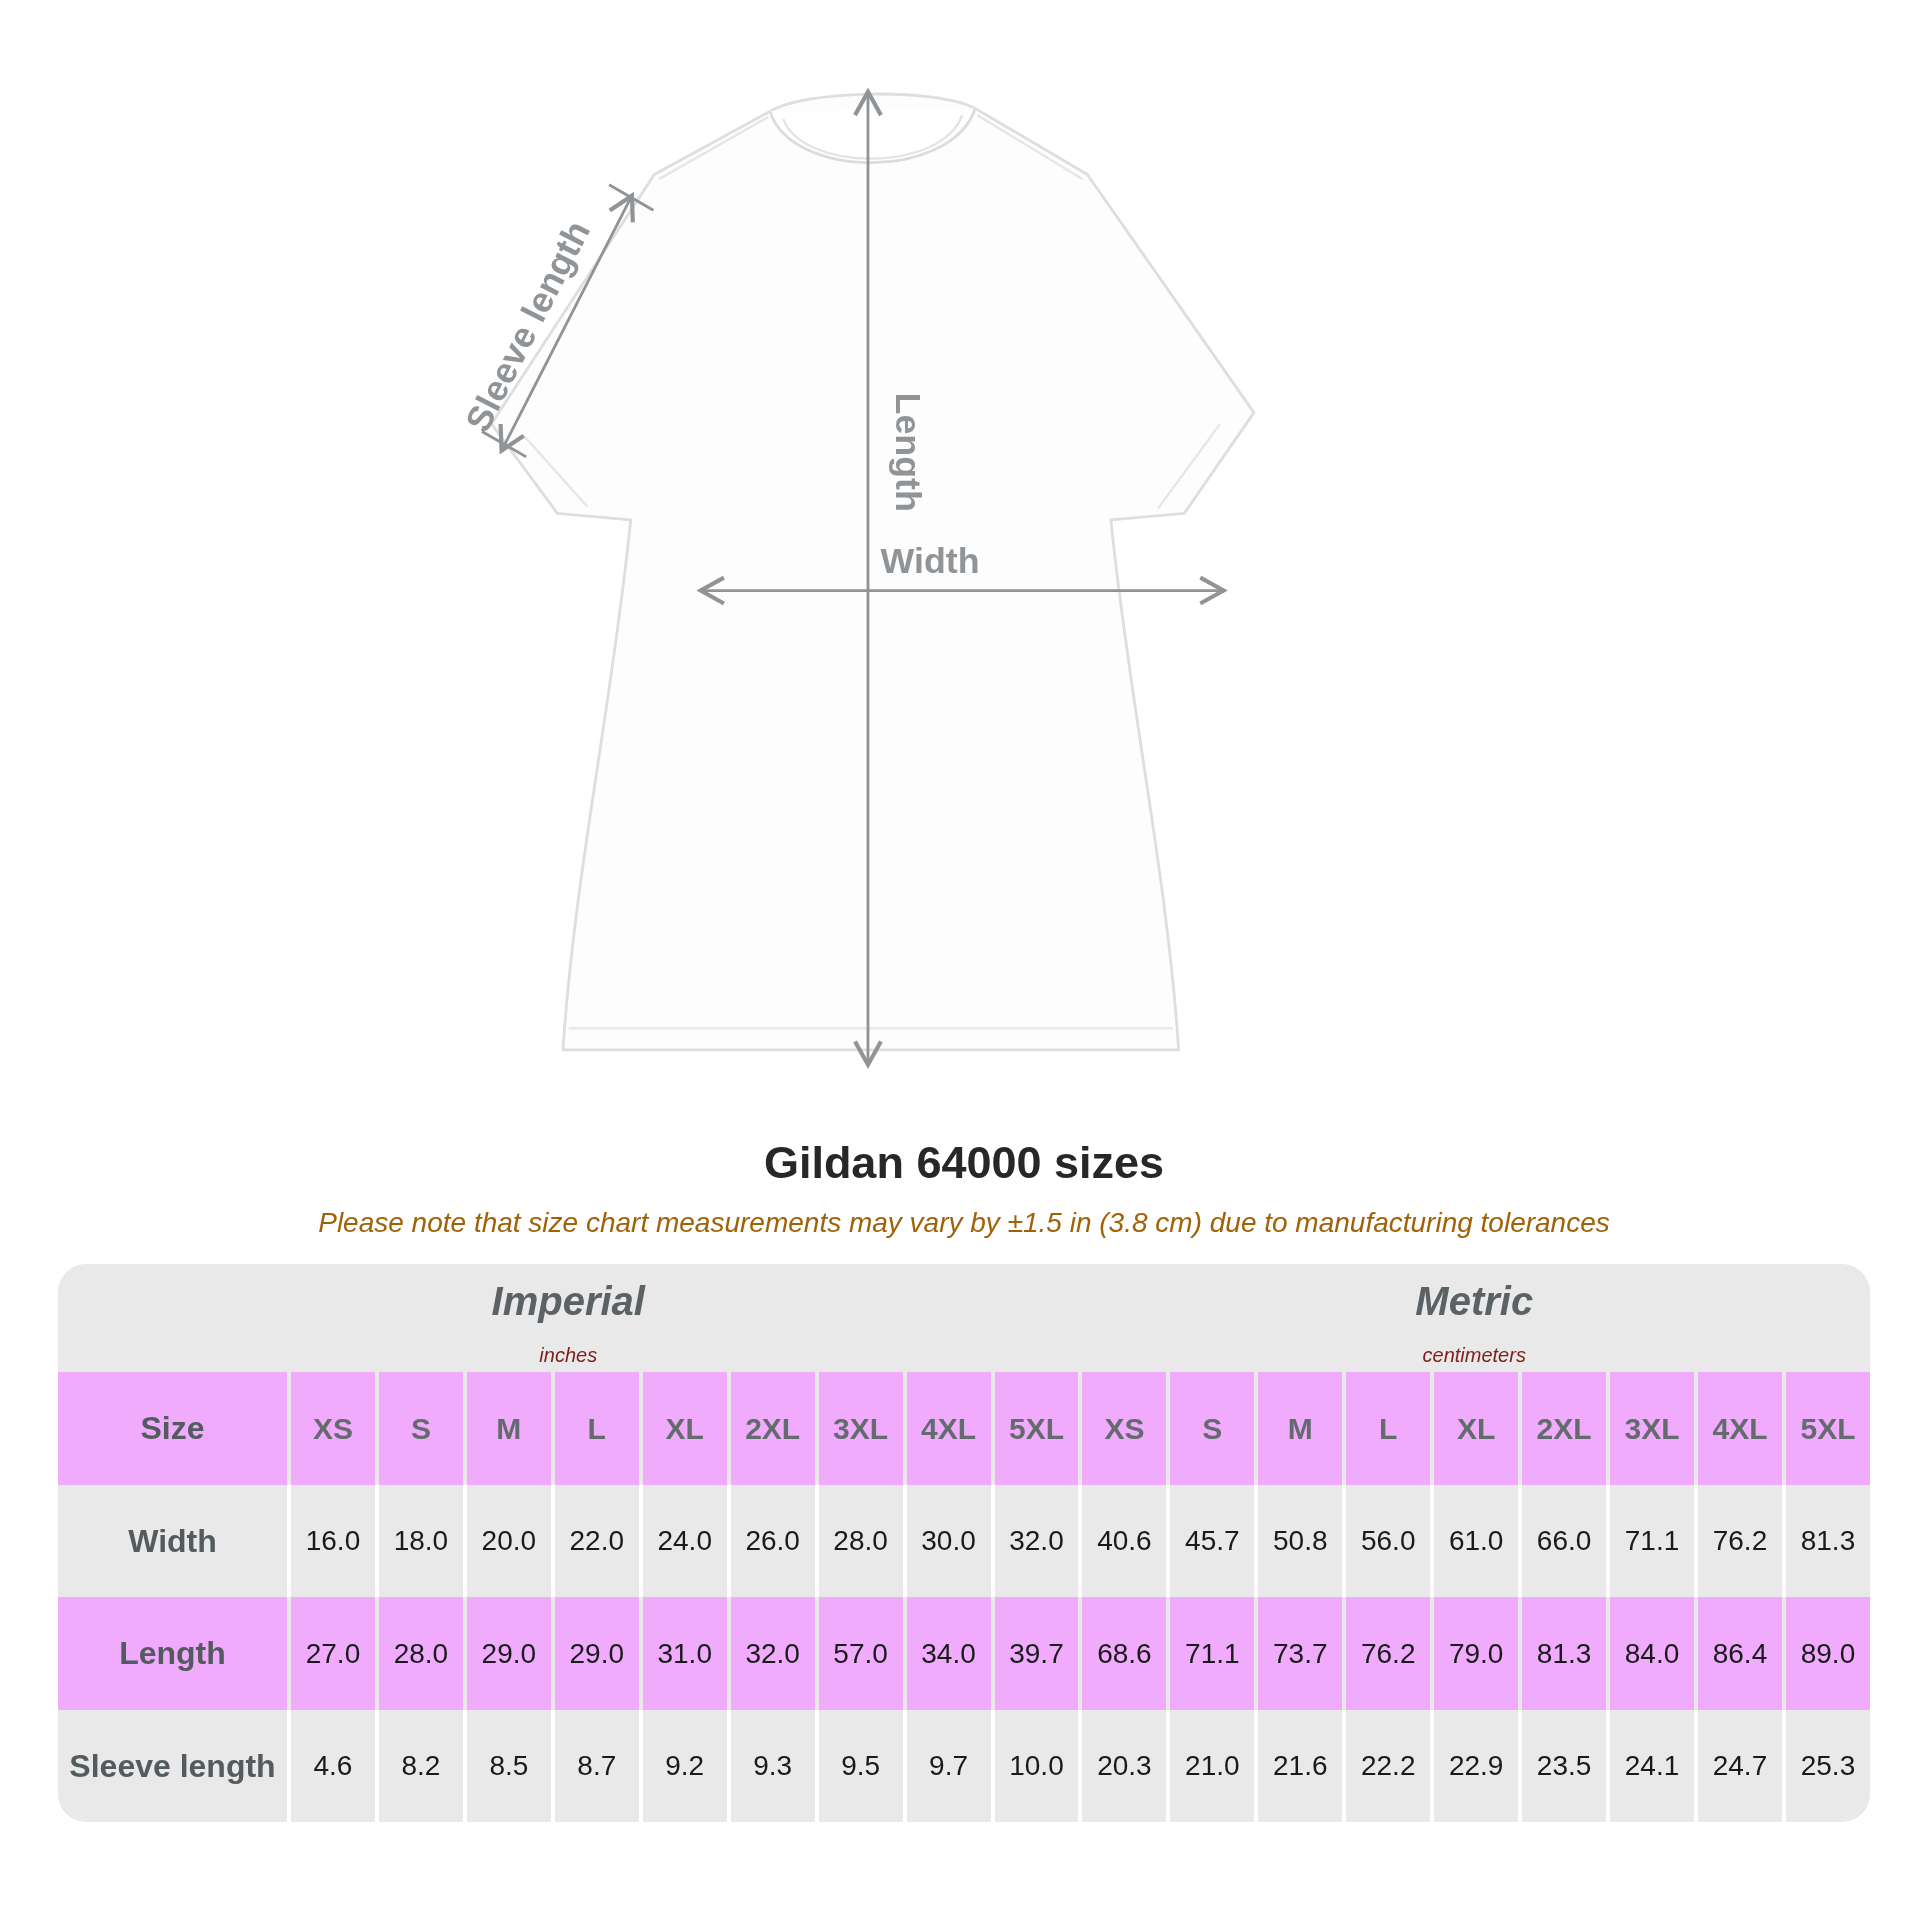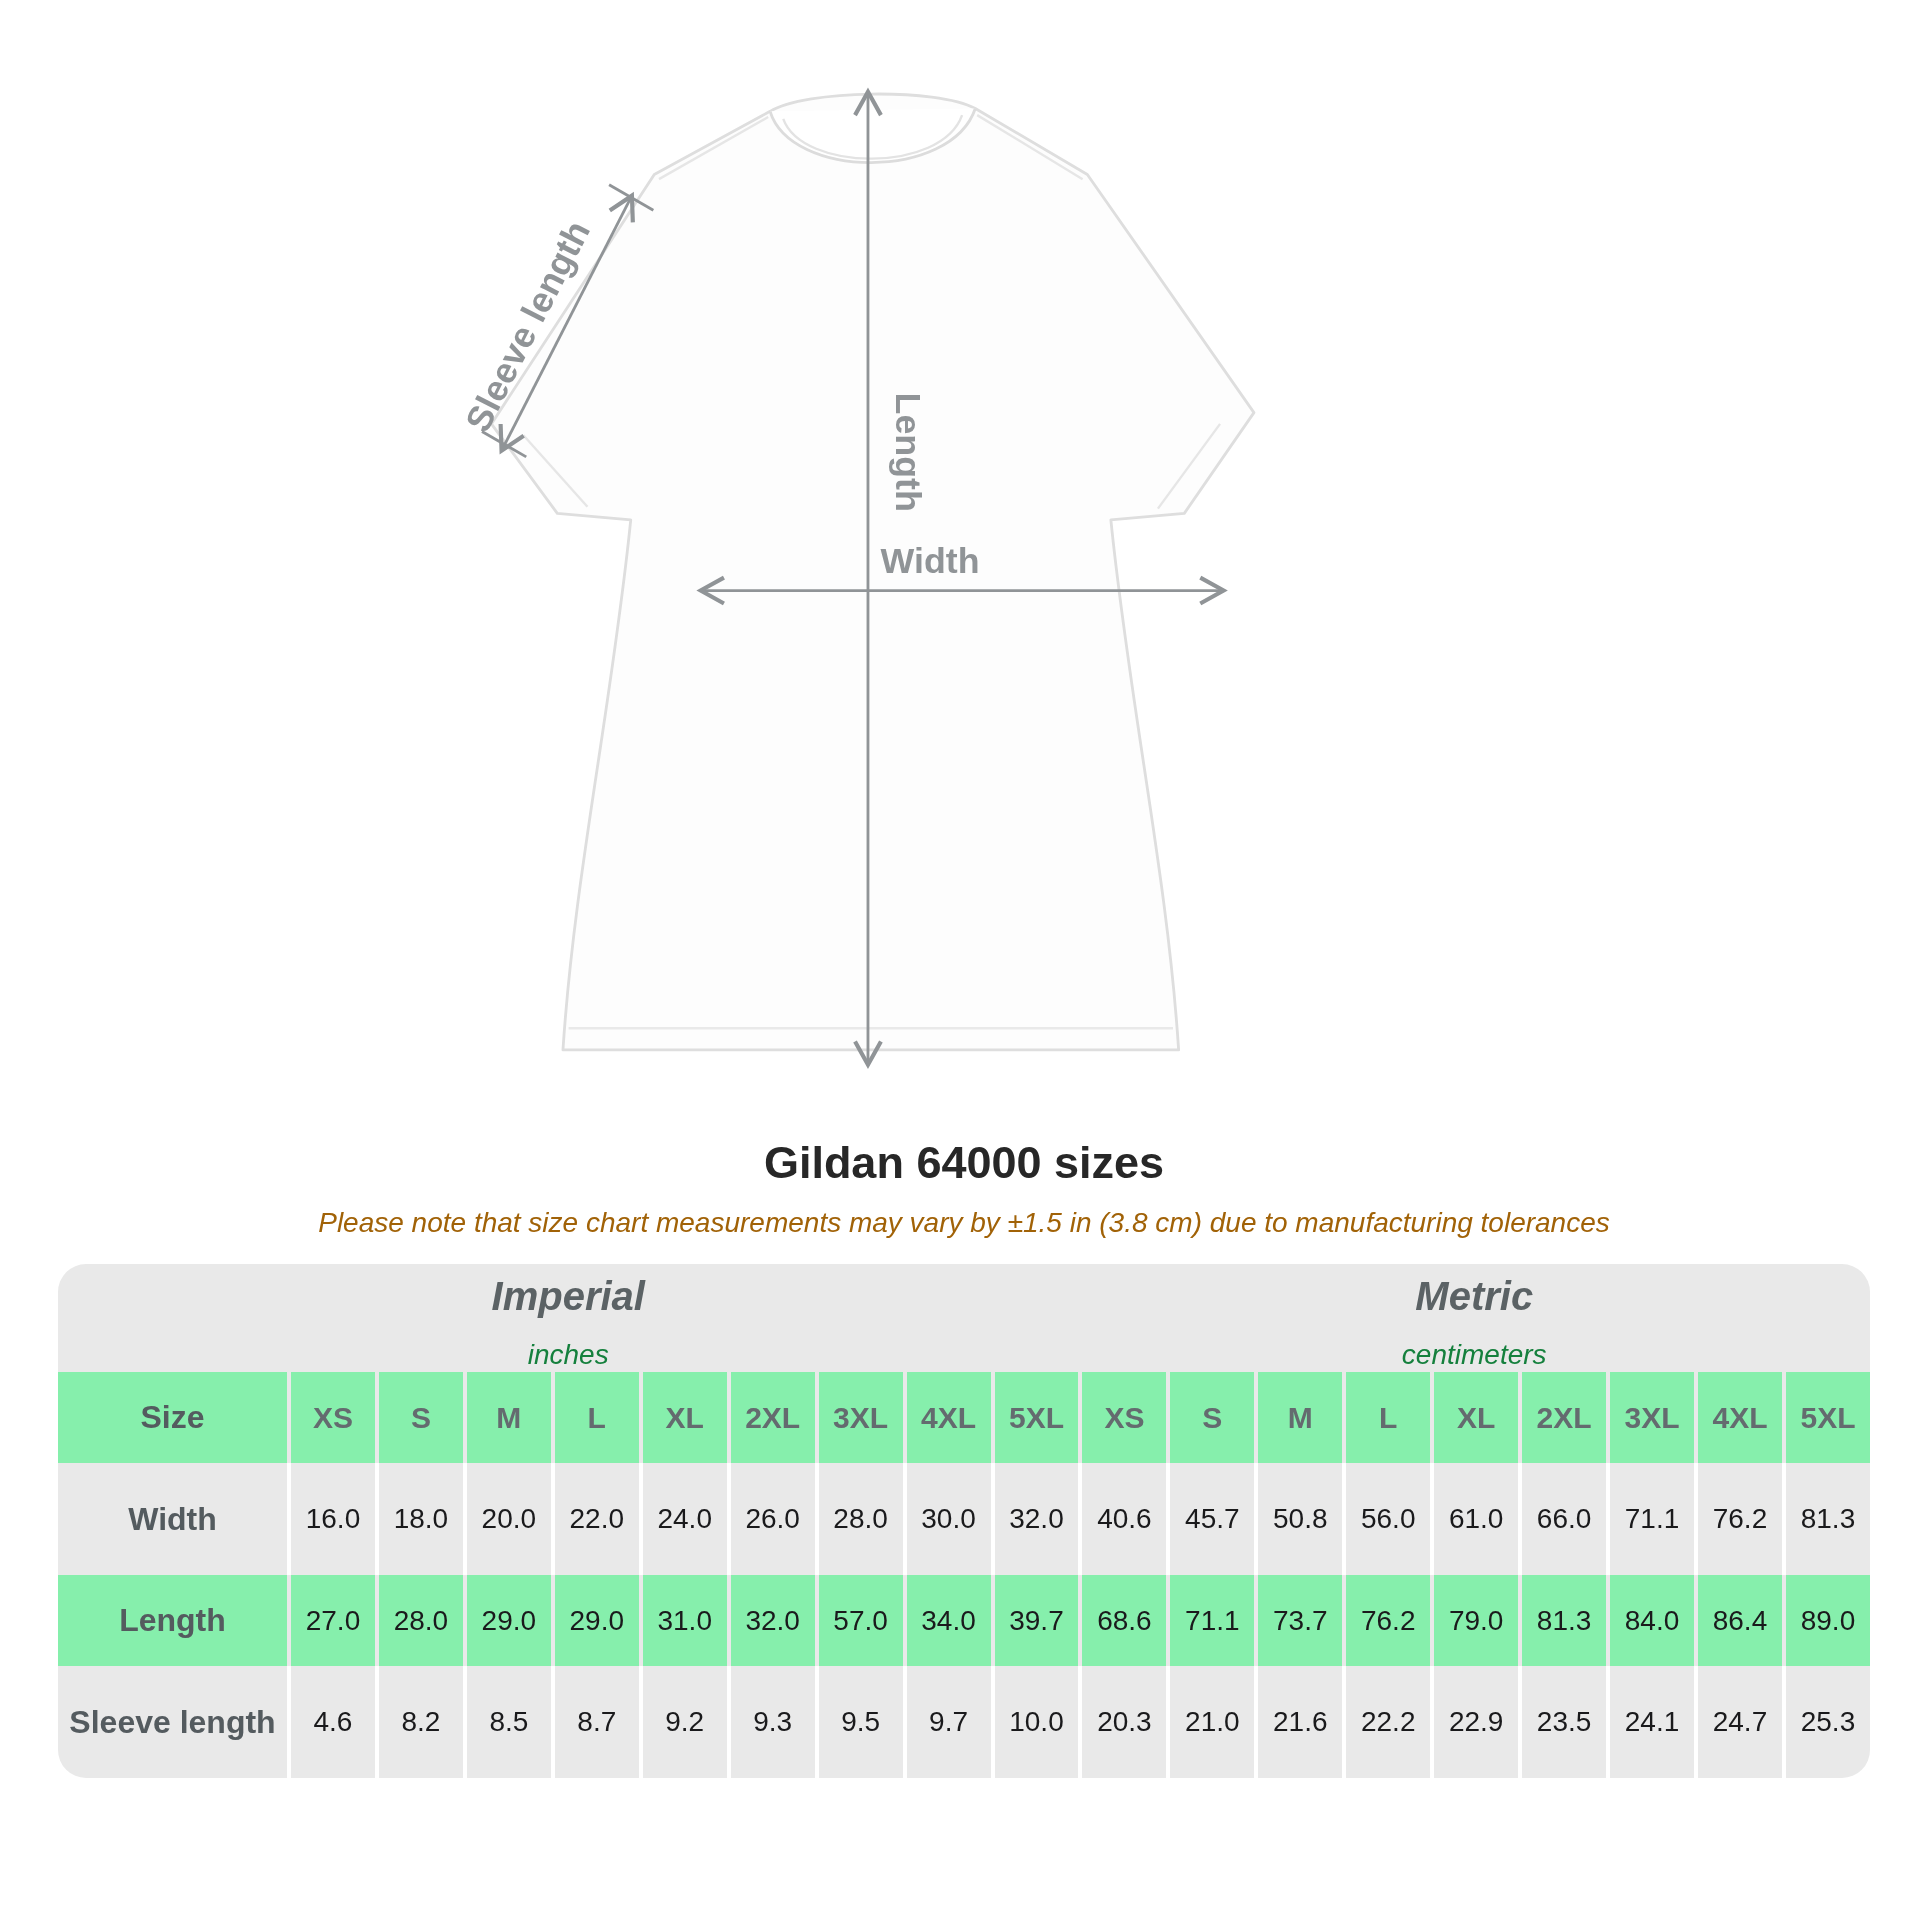--- a/index.html
+++ b/index.html
@@ -32,23 +32,23 @@
     text-align:center;vertical-align:middle;padding:0;
   }
   .sec-head{
     background:#e9e9e9;height:108px;
   }
   .sec-name{
     font-size:40px;font-weight:bold;font-style:italic;color:#5b6265;
     padding-top:9.4px;
   }
   .sec-unit{
-    font-size:28px;font-style:italic;color:#15803d;margin-top:20px;
-  }
-  tr.r-white td{background:#86efac;border-left:4.7px solid #e9e9e9;height:91px;}
+    font-size:20px;font-style:italic;color:#7f1d1d;margin-top:20px;
+  }
+  tr.r-white td{background:#f0abfc;border-left:4.7px solid #e9e9e9;height:113px;}
   tr.r-gray  td{background:#e9e9e9;border-left:4.7px solid #ffffff;height:112px;}
   tr.r-white td:first-child, tr.r-gray td:first-child{border-left:none;}
   td.row-label{font-size:32px;font-weight:bold;color:#545b5f;}
   td.size-head{font-size:30px;font-weight:bold;color:#646b6f;}
   td.val{font-size:28px;color:#1a1a1c;}
   col.lbl{width:229px;}
 </style>
 </head>
 <body>
 

